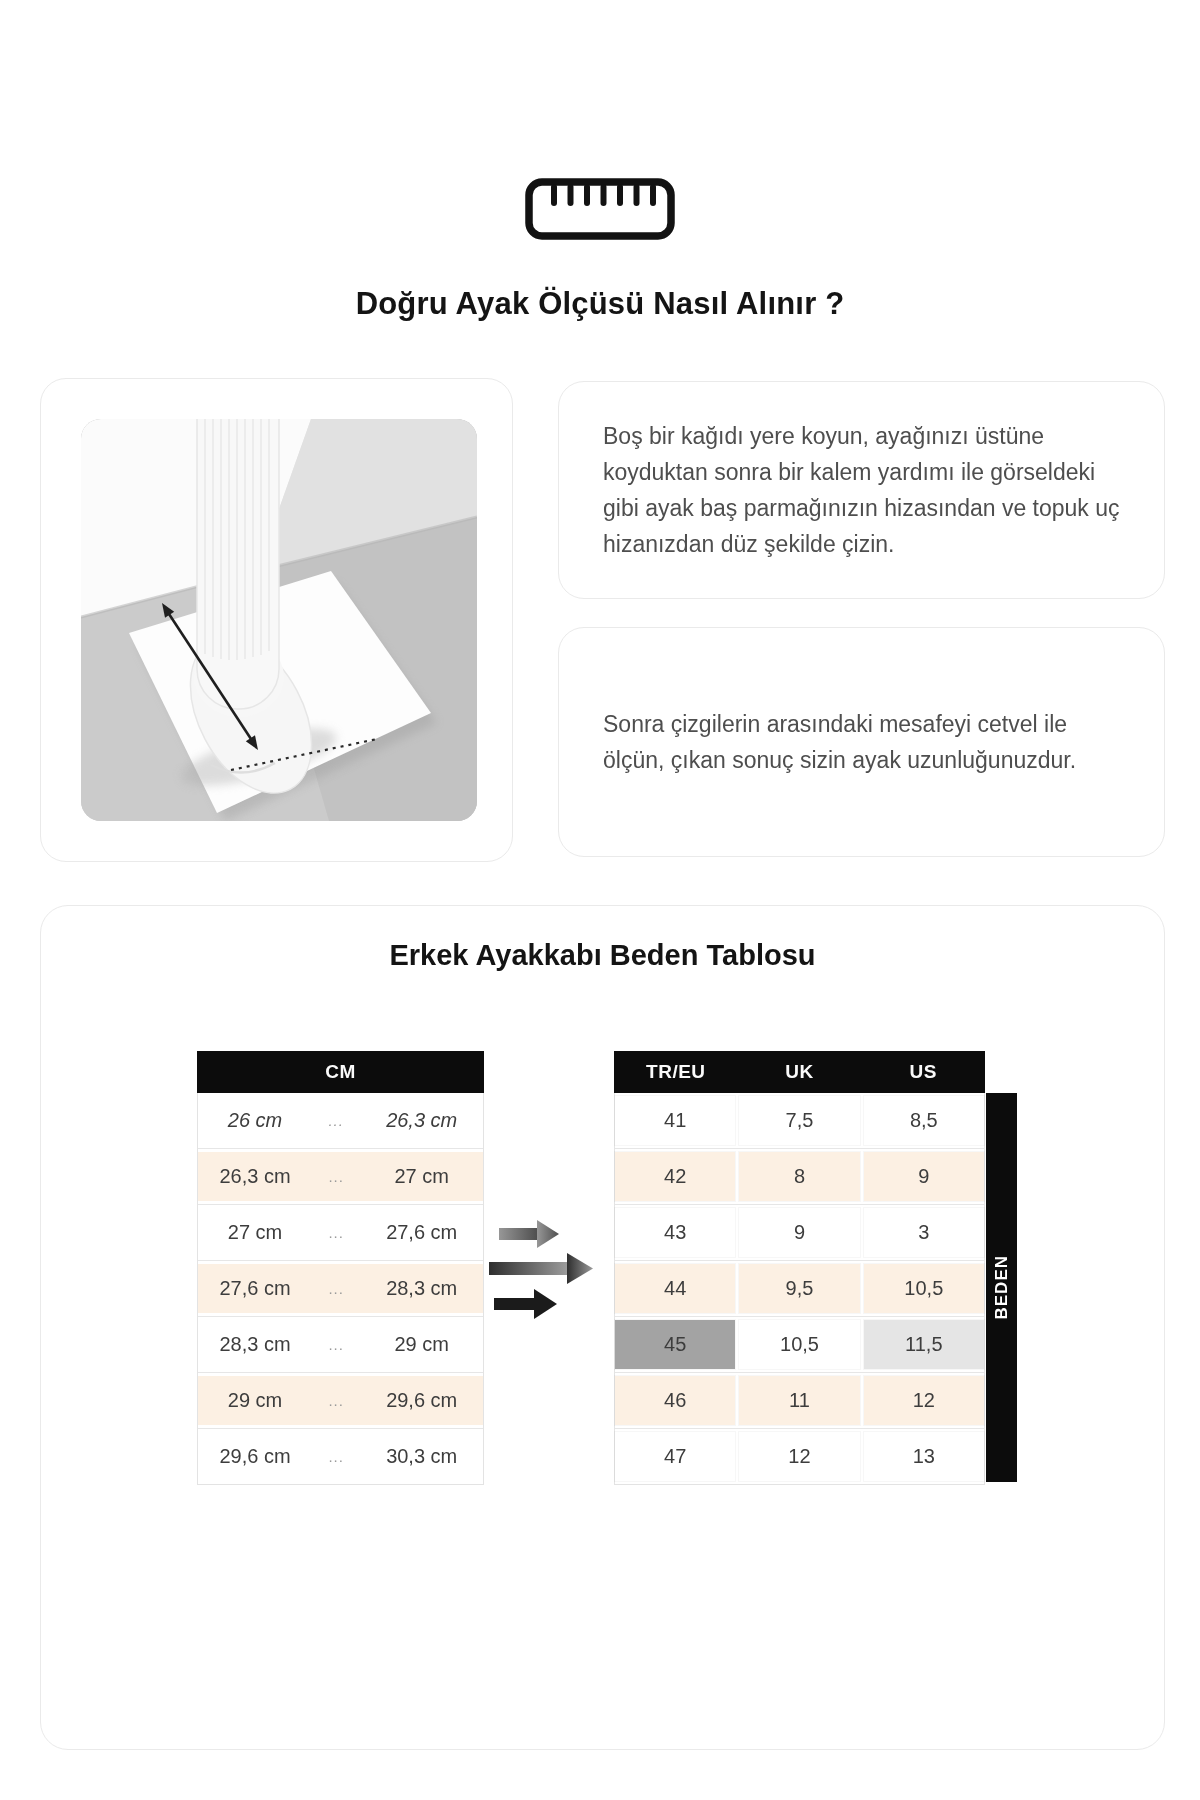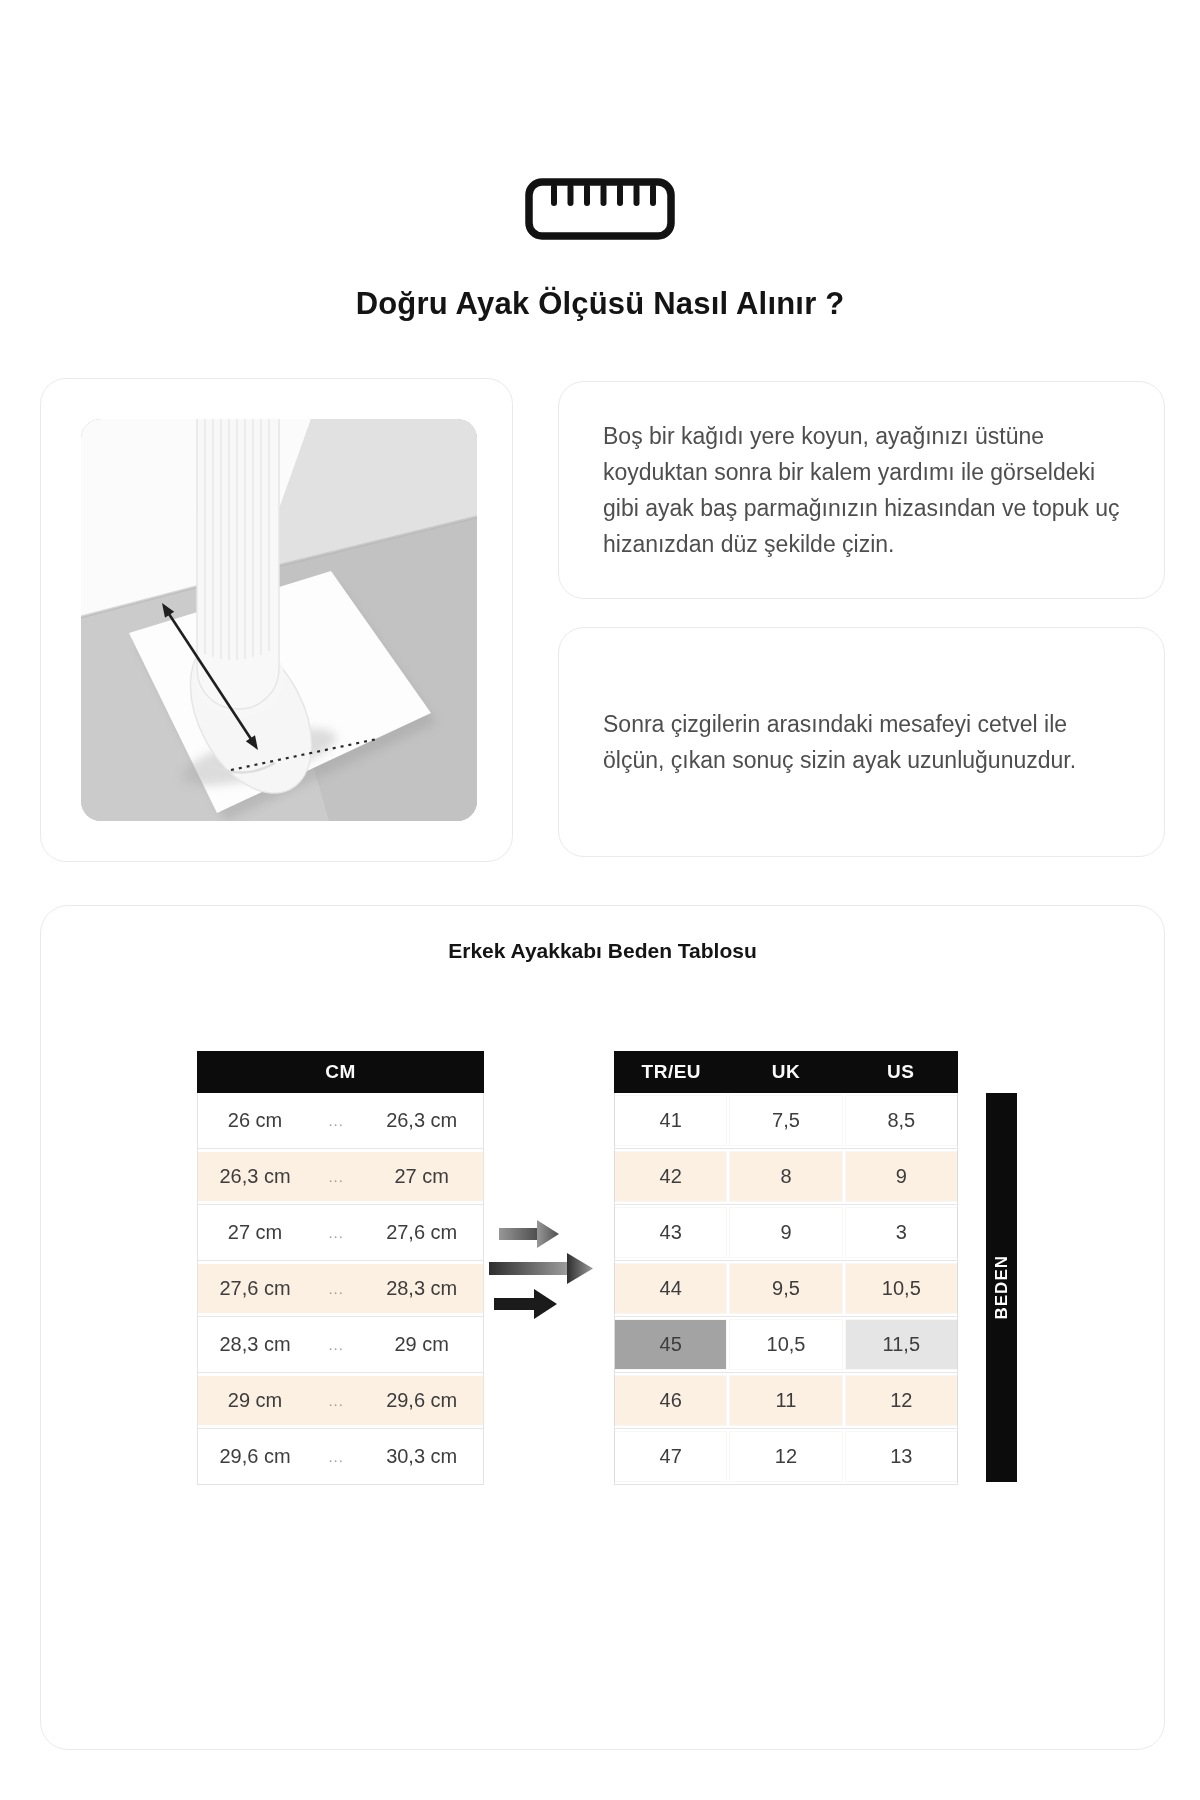--- a/index.html
+++ b/index.html
@@ -33,25 +33,25 @@
   .info-box.second { top:627px; height:230px; }
   .info-text { font-size:23px; line-height:36px; color:#4e4e4e; }
 
   
   .chart-card {
     position:absolute; left:40px; top:905px; width:1125px; height:845px;
     border:1px solid #eaeaea; border-radius:28px; background:#fff; box-sizing:border-box;
   }
   .chart-title {
     position:absolute; left:0; top:33px; width:100%; text-align:center;
-    font-size:21px; font-weight:bold; color:#141414;
+    font-size:29px; font-weight:bold; color:#141414;
   }
 
   .cm-table   { position:absolute; left:156px; top:145px; width:287px; }
-  .size-table { position:absolute; left:573px; top:145px; width:344px;text-align:center; }
+  .size-table { position:absolute; left:573px; top:145px; width:371px;text-align:center; }
 
   .t-header {
     height:42px; background:#0c0c0c; color:#fafafa;
     display:flex; align-items:center; justify-content:center;
     font-size:19px; font-weight:bold; letter-spacing:.5px;
   }
   .t-header.cols { display:grid; grid-template-columns:1fr 1fr 1fr; }
   .t-header.cols span { display:flex; align-items:center; justify-content:center; }
 
   .t-body { border:1px solid #e3e3e3; border-top:none; background:#fff; }
@@ -159,21 +159,21 @@
     <div class="info-text">Sonra çizgilerin arasındaki mesafeyi cetvel ile ölçün, çıkan sonuç sizin ayak uzunluğunuzdur.</div>
   </div>
 
   <div class="chart-card">
     <div class="chart-title">Erkek Ayakkabı Beden Tablosu</div>
 
     <div class="cm-table">
       <div class="t-header">CM</div>
       <div class="t-body">
           <div class="t-row">
-            <div class="row-fill cm-fill" style="background: rgb(255, 255, 255);">
+            <div class="row-fill cm-fill" style="background: rgb(255, 255, 255); font-style: italic;">
               <span class="cell ">26 cm</span>
               <span class="cell dots">...</span>
               <span class="cell ">26,3 cm</span>
             </div>
           </div>
           <div class="t-row">
             <div class="row-fill cm-fill" style="background: rgb(252, 240, 227);">
               <span class="cell ">26,3 cm</span>
               <span class="cell dots">...</span>
               <span class="cell ">27 cm</span>

